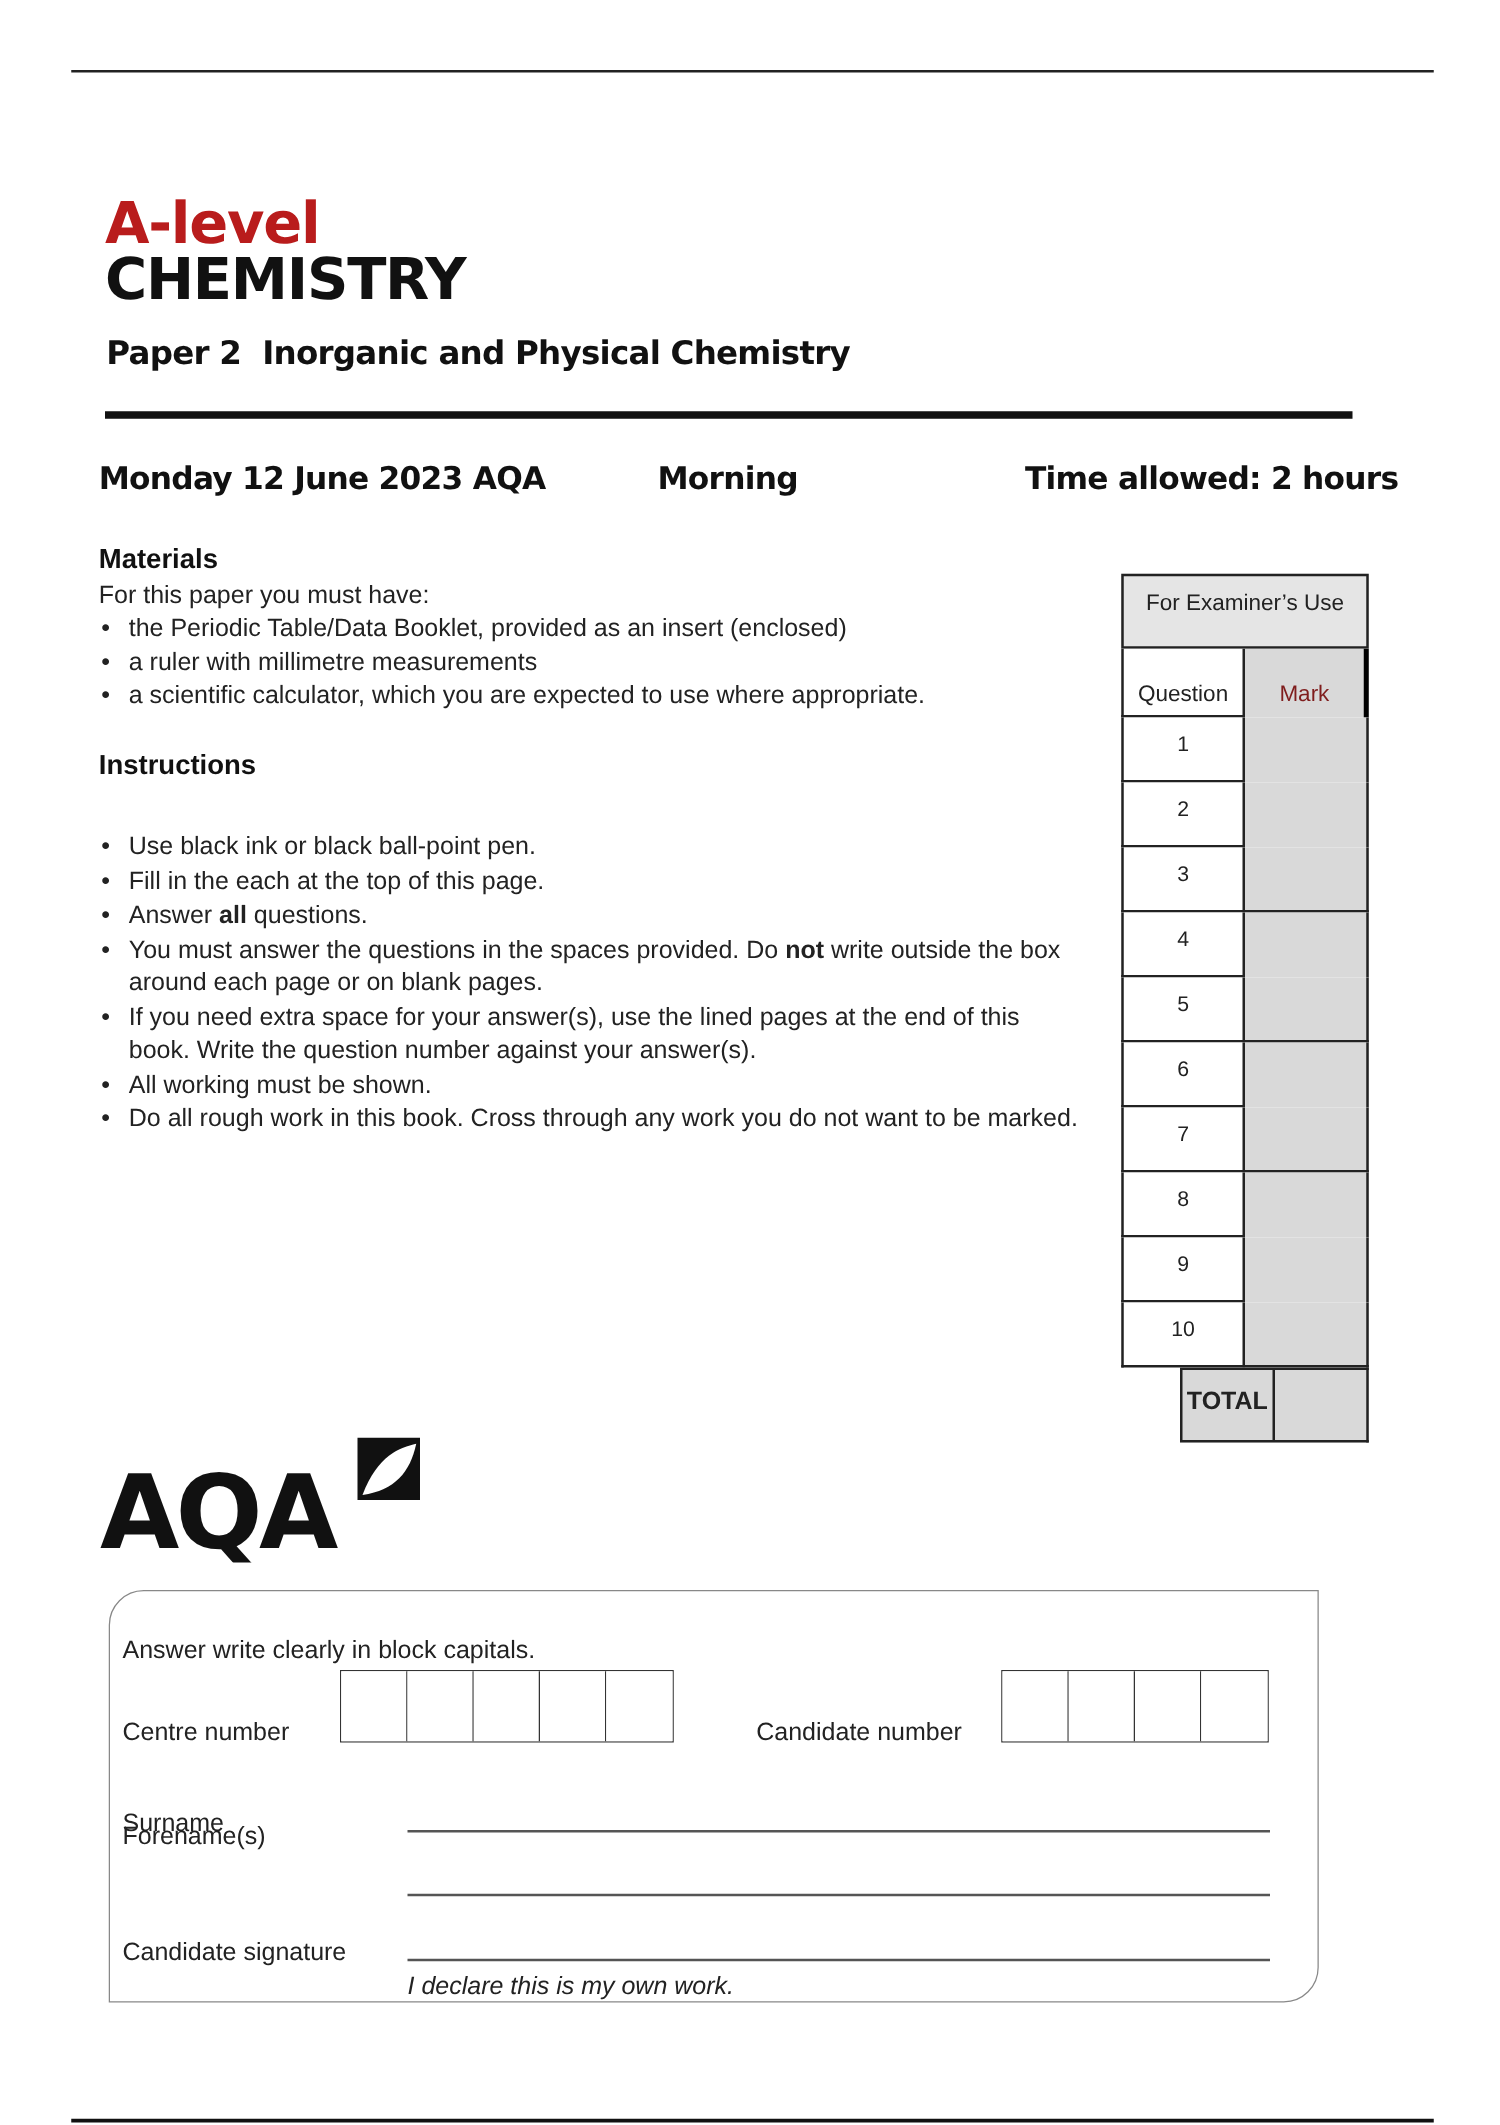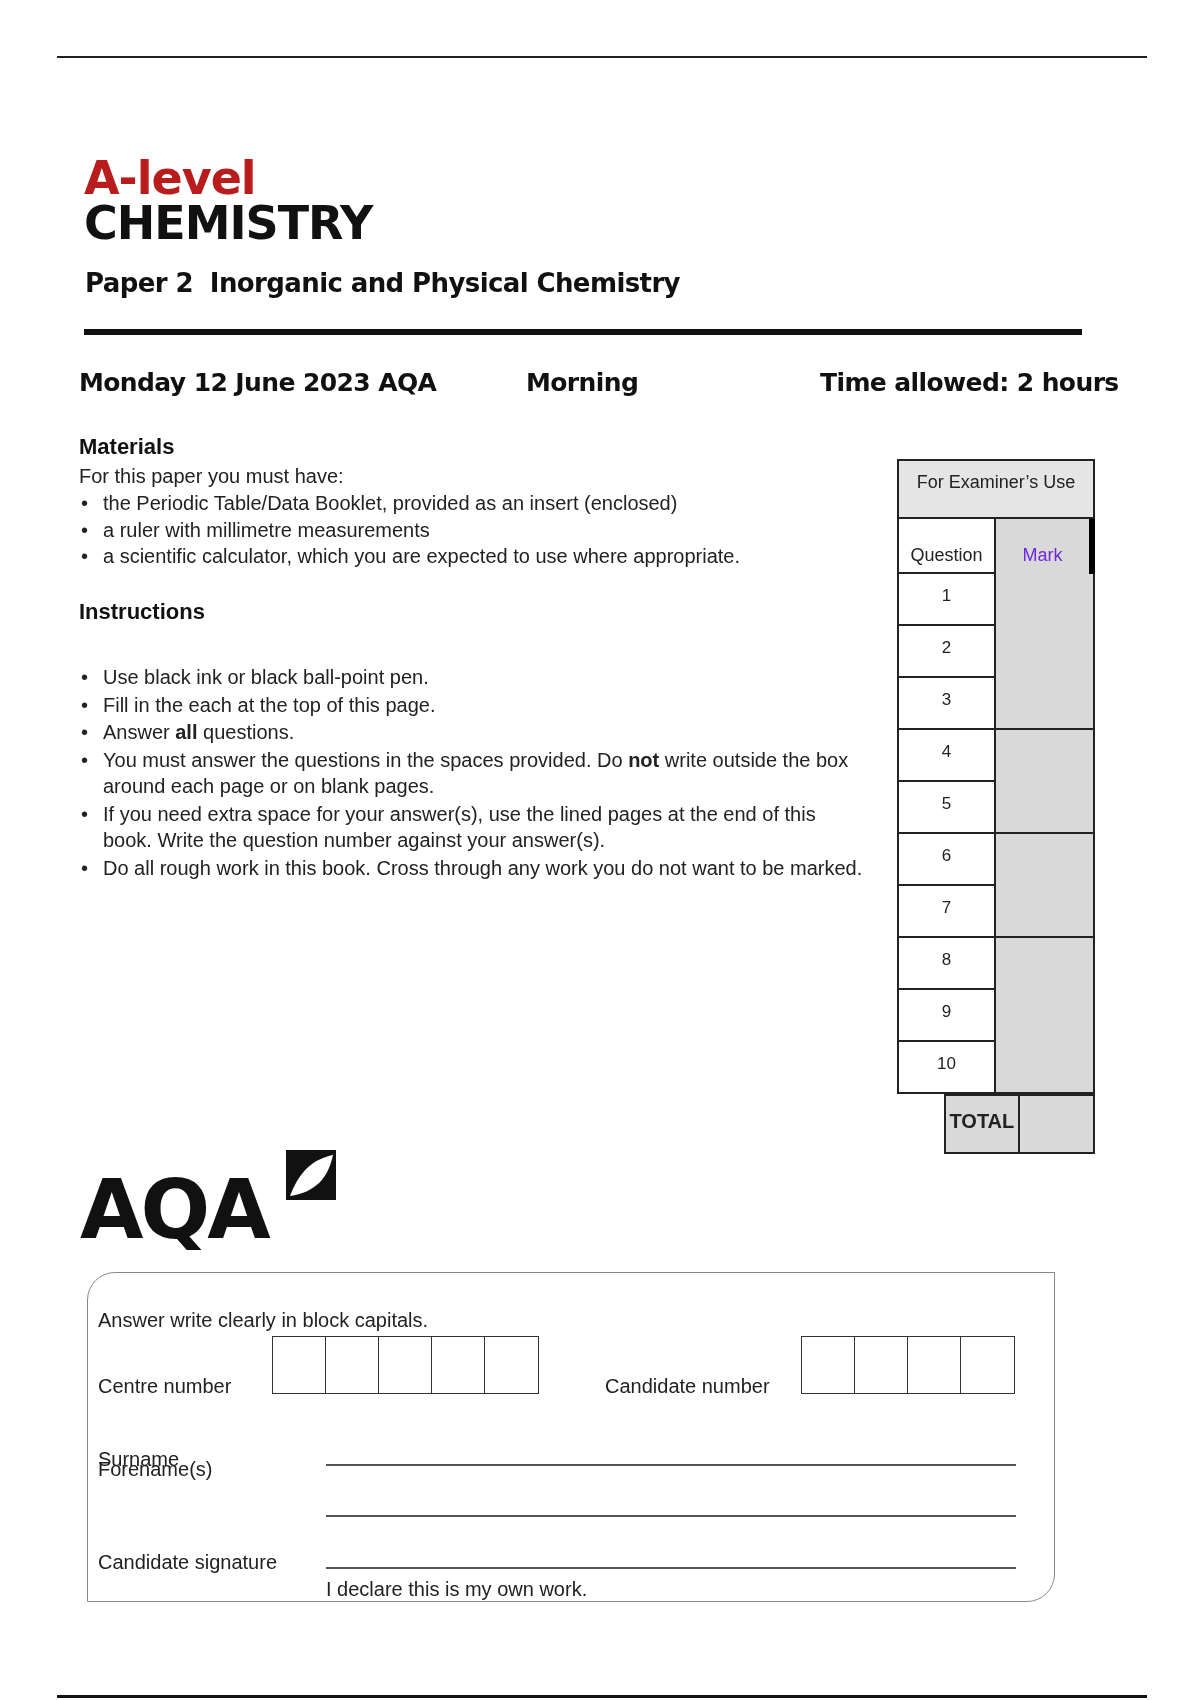--- a/index.html
+++ b/index.html
@@ -32,21 +32,21 @@
 
     
     .exam-table { position: absolute; left: 897px; top: 459px; width: 198px; }
     .exam-head { height: 60px; background: #e5e5e5; border: 2px solid #222; border-bottom: 2px solid #222; display: flex; align-items: flex-start; justify-content: center; box-sizing: border-box; padding-top: 11px; font-size: 18px; color: #222; }
     .exam-row { display: flex; height: 52px; box-sizing: border-box; }
     .q-cell { width: 99px; box-sizing: border-box; border-left: 2px solid #222; border-right: 2px solid #222; border-bottom: 2px solid #222; background: #fff; display: flex; align-items: flex-start; justify-content: center; padding-top: 12px; font-size: 17px; color: #222; }
     .m-cell { width: 99px; box-sizing: border-box; border-right: 2px solid #222; background: #d9d9d9; }
     .m-cell.group-end { border-bottom: 2px solid #222; }
     .header-row { height: 55px; }
     .header-row .q-cell, .header-row .m-cell-label { padding-top: 26px; font-size: 18px; }
-    .m-cell-label { width: 99px; box-sizing: border-box; border-right: 6px solid #000000; background: #d9d9d9; display: flex; justify-content: center; color: #6d28d9; }
+    .m-cell-label { width: 99px; box-sizing: border-box; border-right: 4px solid #000000; background: #d9d9d9; display: flex; justify-content: center; color: #7f1d1d; }
     .total-row { height: 60px; }
     .total-row .q-cell { background: #d9d9d9; font-weight: bold; font-size: 20px; padding-top: 14px; }
     .total-row .m-cell { border-bottom: 2px solid #222; border-top: 2px solid #222; }
     .total-row .q-cell { border-top: 2px solid #222; margin-left: 47px; }
 
     
     .logo { position: absolute; left: 80px; top: 1150px; width: 260px; height: 100px; }
 
     
     .cand-box { position: absolute; left: 87px; top: 1272px; width: 968px; height: 330px; box-sizing: border-box; border: 1.5px solid #888; border-radius: 28px 0 28px 0; }
@@ -78,20 +78,21 @@
   <li>a scientific calculator, which you are expected to use where appropriate.</li>
 </ul>
 
 <div class="section-title" style="top:599px;">Instructions</div>
 <ul class="bullets instructions-list">
   <li>Use black ink or black ball-point pen.</li>
   <li>Fill in the each at the top of this page.</li>
   <li><span>Answer </span><b>all</b><span> questions.</span></li>
   <li><span>You must answer the questions in the spaces provided.  Do </span><b>not</b><span> write outside the box around each page or on blank pages.</span></li>
   <li style="padding-right:40px;">If you need extra space for your answer(s), use the lined pages at the end of this book.  Write the question number against your answer(s).</li>
+  <li>All working must be shown.</li>
   <li style="padding-right:20px;">Do all rough work in this book.  Cross through any work you do not  want to be marked.</li>
 </ul>
 
 <div class="exam-table">
   <div class="exam-head">For Examiner’s Use</div>
   <div class="exam-row header-row">
     <div class="q-cell">Question</div>
     <div class="m-cell-label">Mark</div>
   </div>
   <div id="exam-rows">
@@ -171,15 +172,15 @@
   </div>
 
 <div class="cand-text" style="left:98px; top:1448px;">Surname</div>
 <div class="write-line" style="left:326px; top:1464px; width:690px;"></div>
 
 <div class="cand-text" style="left:98px; top:1458px;">Forename(s)</div>
 <div class="write-line" style="left:326px; top:1515px; width:690px;"></div>
 
 <div class="cand-text" style="left:98px; top:1551px;">Candidate signature</div>
 <div class="write-line" style="left:326px; top:1567px; width:690px;"></div>
-<div class="cand-text" style="left:326px; top:1578px;">I declare this is my own work.</div>
+<div class="cand-text" style="left:326px; top:1578px;font-style:italic;">I declare this is my own work.</div>
 
 <div class="rule-bottom"></div>
 
 </body></html>

